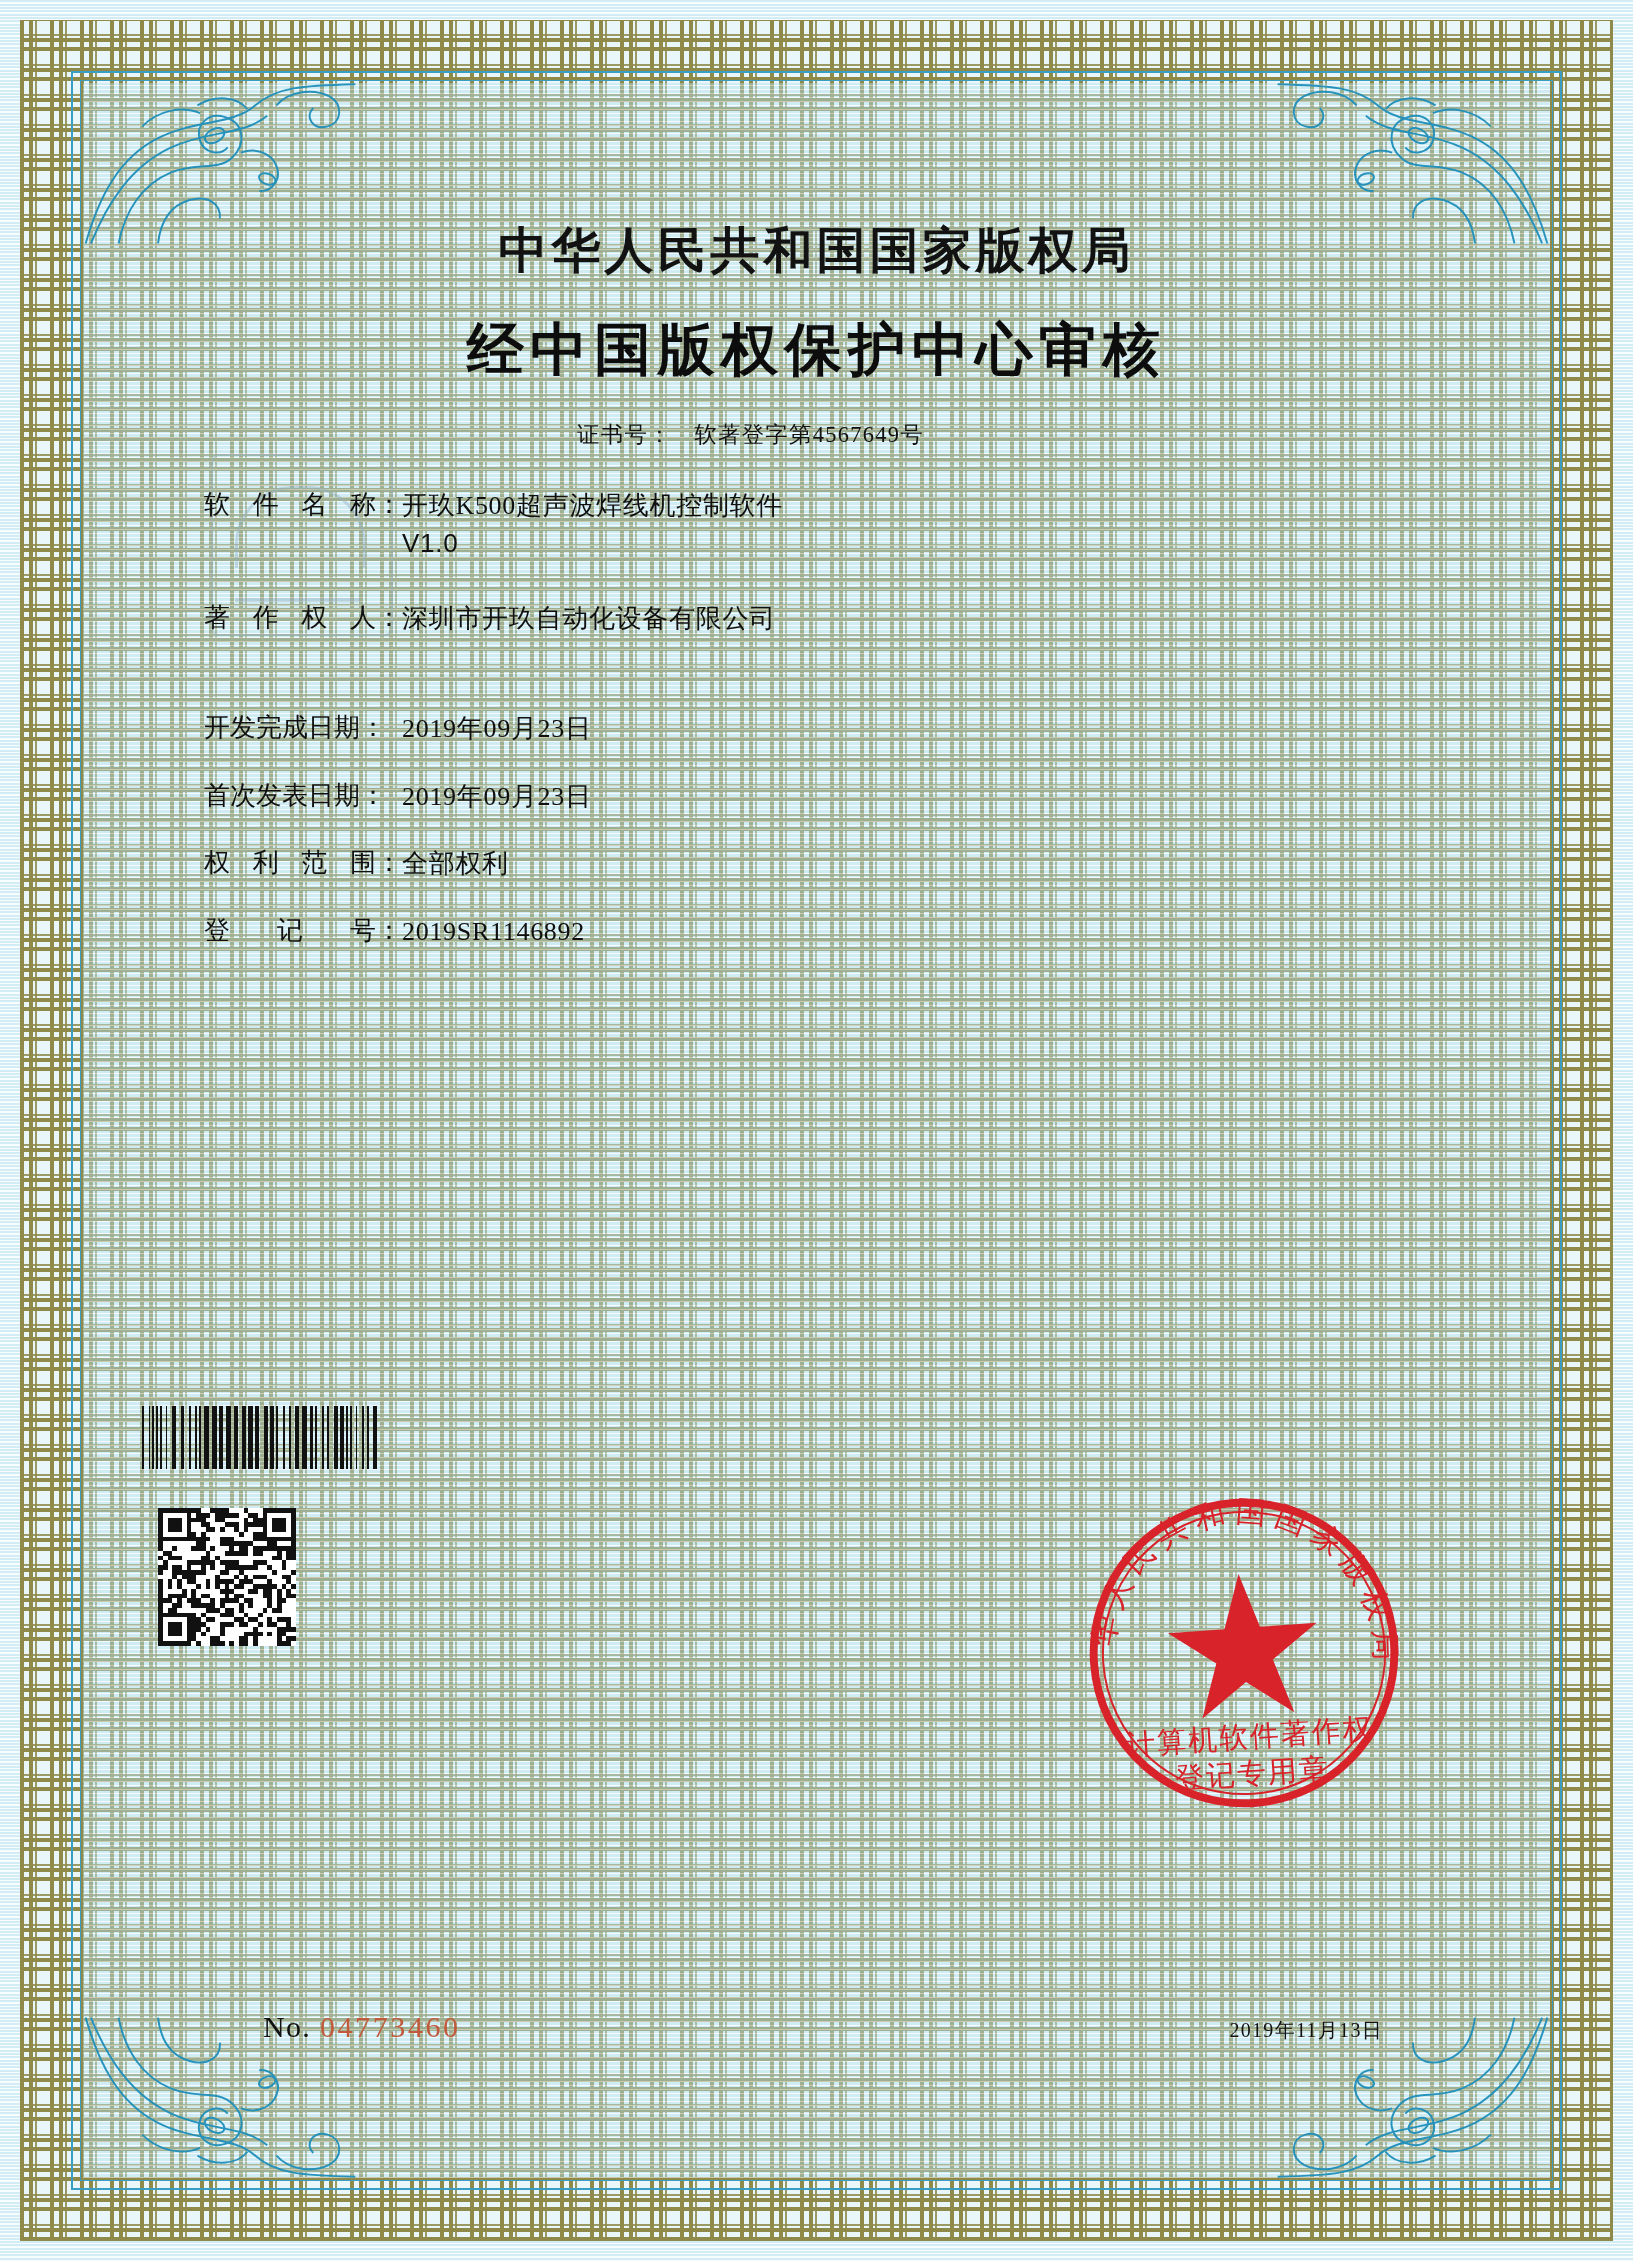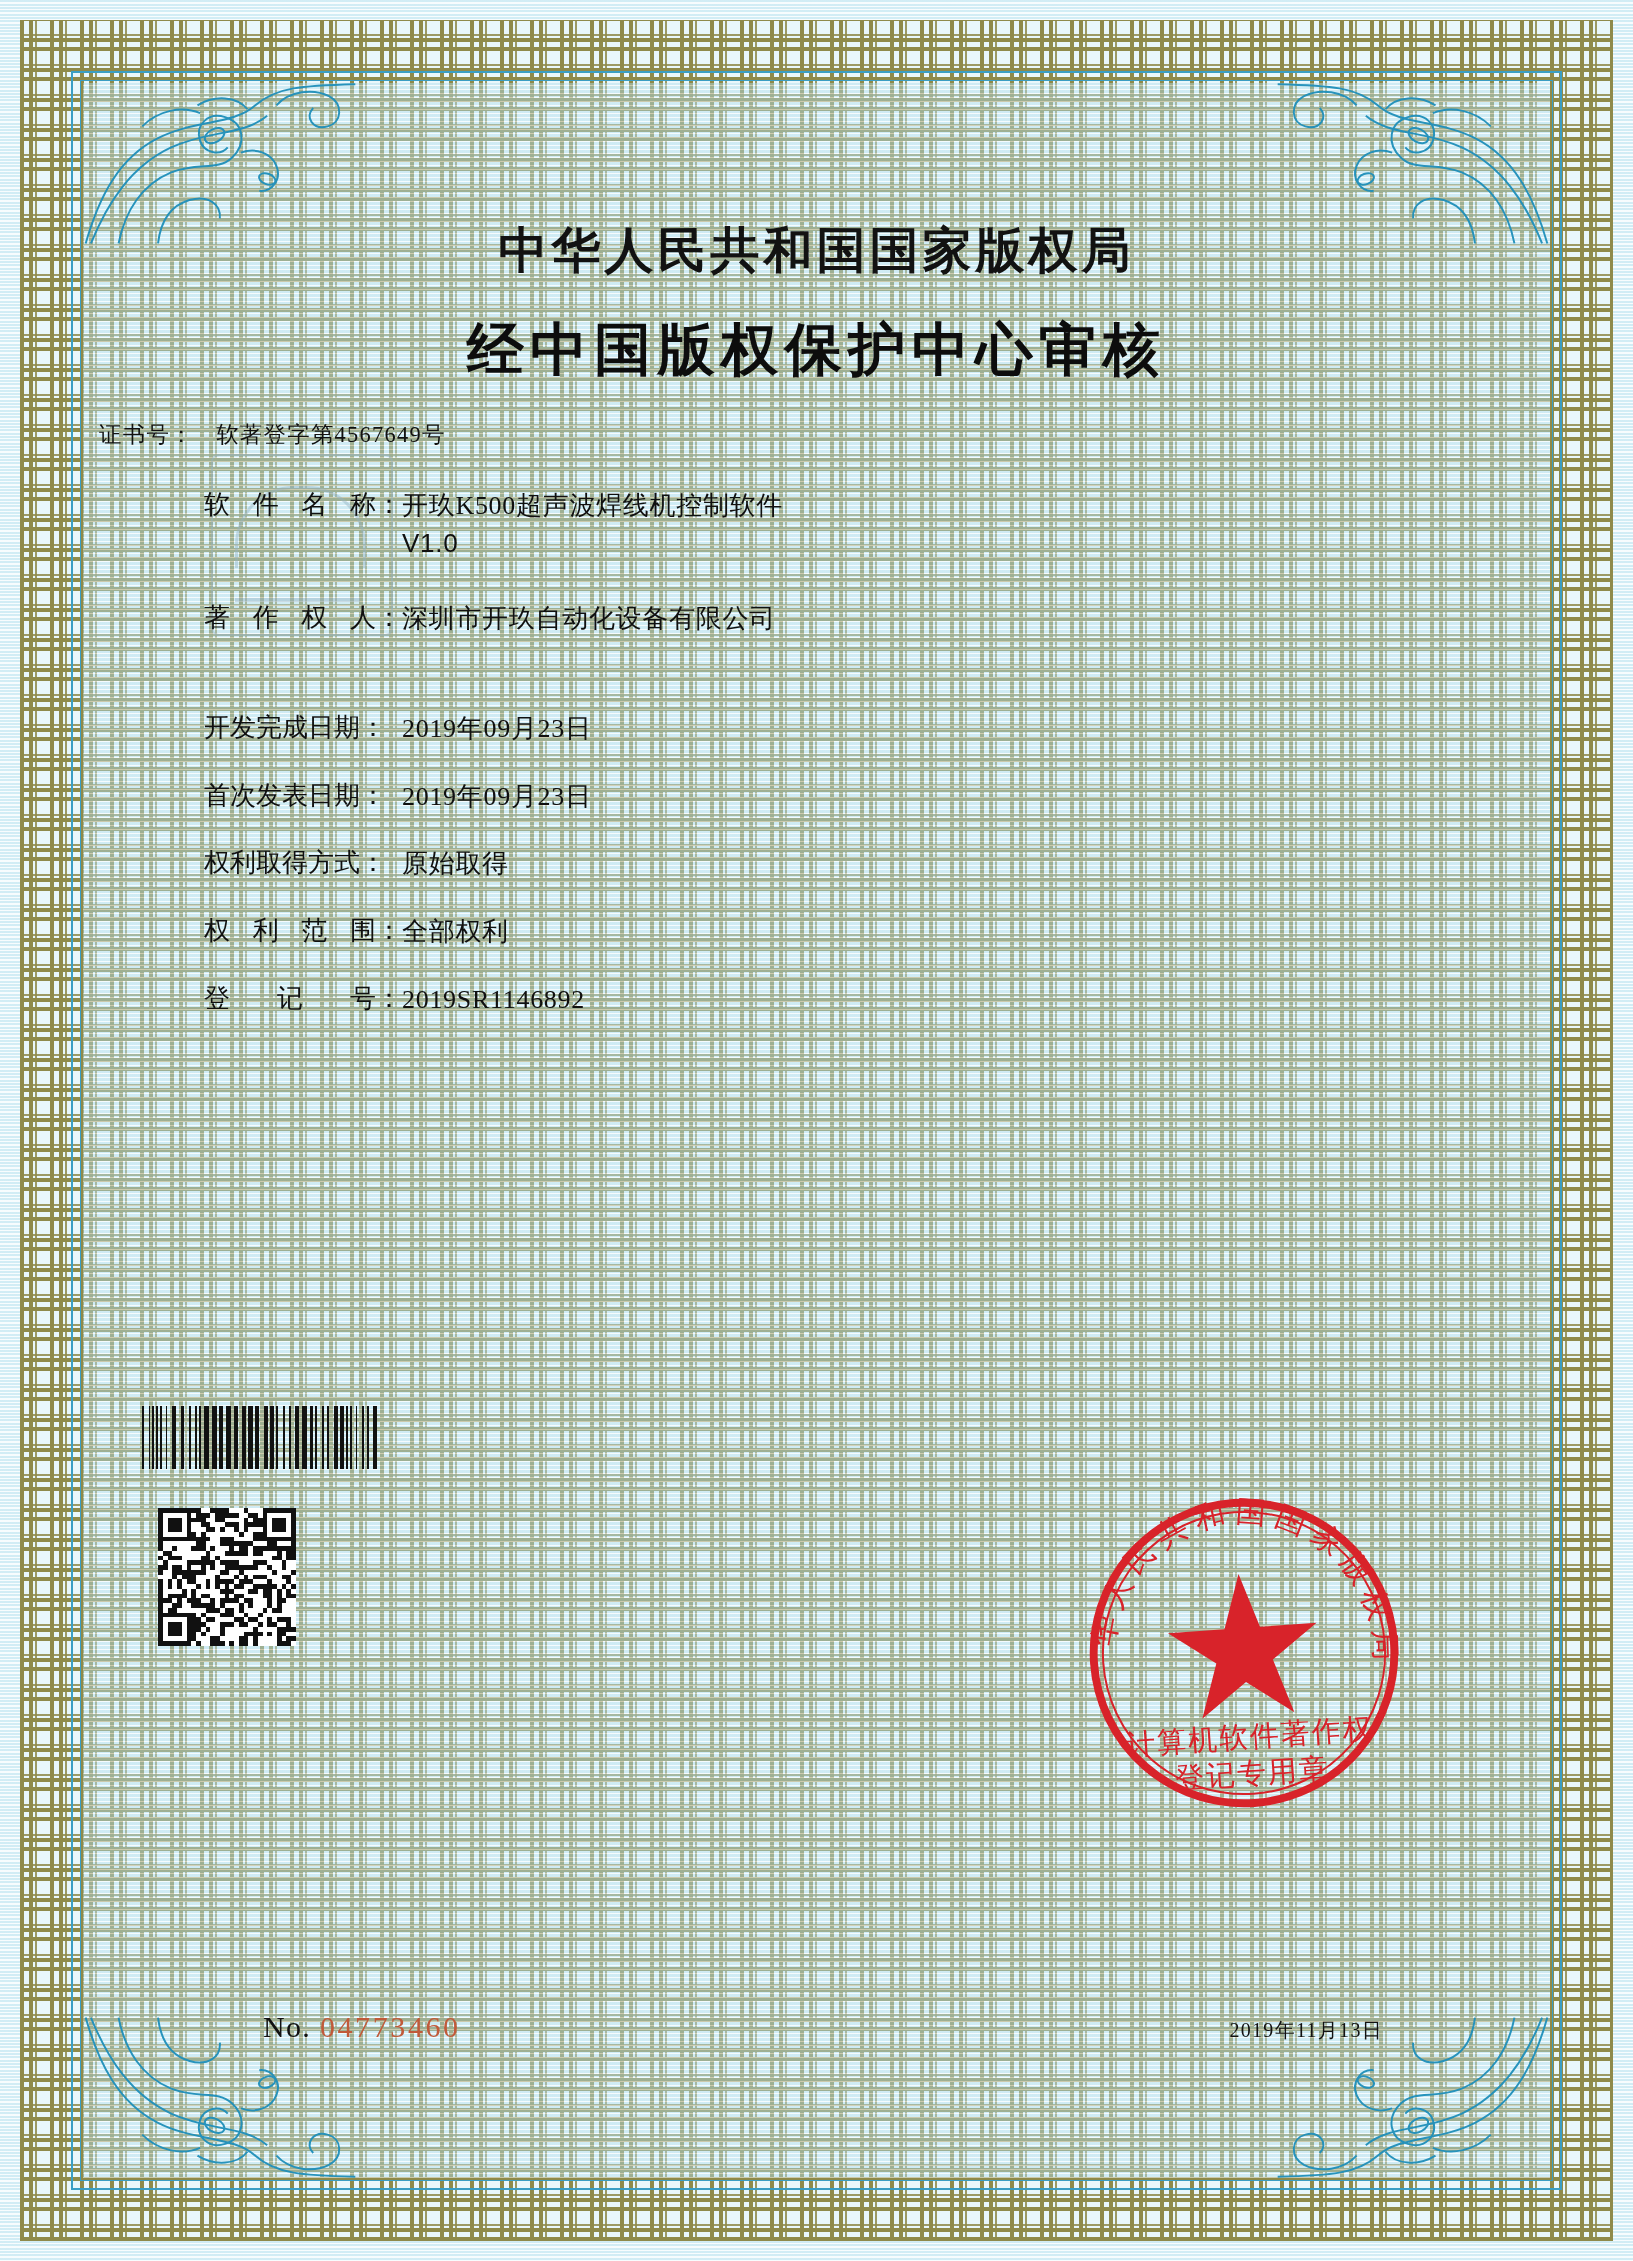--- a/index.html
+++ b/index.html
@@ -99,21 +99,21 @@
   .cert-title {
     text-align: center;
     font-size: 57px;
     letter-spacing: 6.6px;
     color: #0d0d0d;
     margin-top: 28px;
     font-weight: 700;
   }
 
   .cert-no {
-    text-align: left;
+    text-align: center;
     margin-top: 30px;
     padding-right: 132px;
     font-size: 22.4px;
     color: #111;
     letter-spacing: 1.3px;
   }
   .cert-no .lbl { margin-right: 22.4px; }
 
   .fields {
     margin-top: 37px;
@@ -346,24 +346,20 @@
       <div class="row">
         <div class="label">开发完成日期：</div>
         <div class="value">2019年09月23日</div>
       </div>
 
       <div class="row">
         <div class="label">首次发表日期：</div>
         <div class="value">2019年09月23日</div>
       </div>
 
-      <div class="row">
-        <div class="label">权利取得方式：</div>
-        <div class="value">原始取得</div>
-      </div>
 
       <div class="row">
         <div class="label spaced">
           <span>权</span>
           <span>利</span>
           <span>范</span>
           <span>围：</span>
         </div>
         <div class="value">全部权利</div>
       </div>

